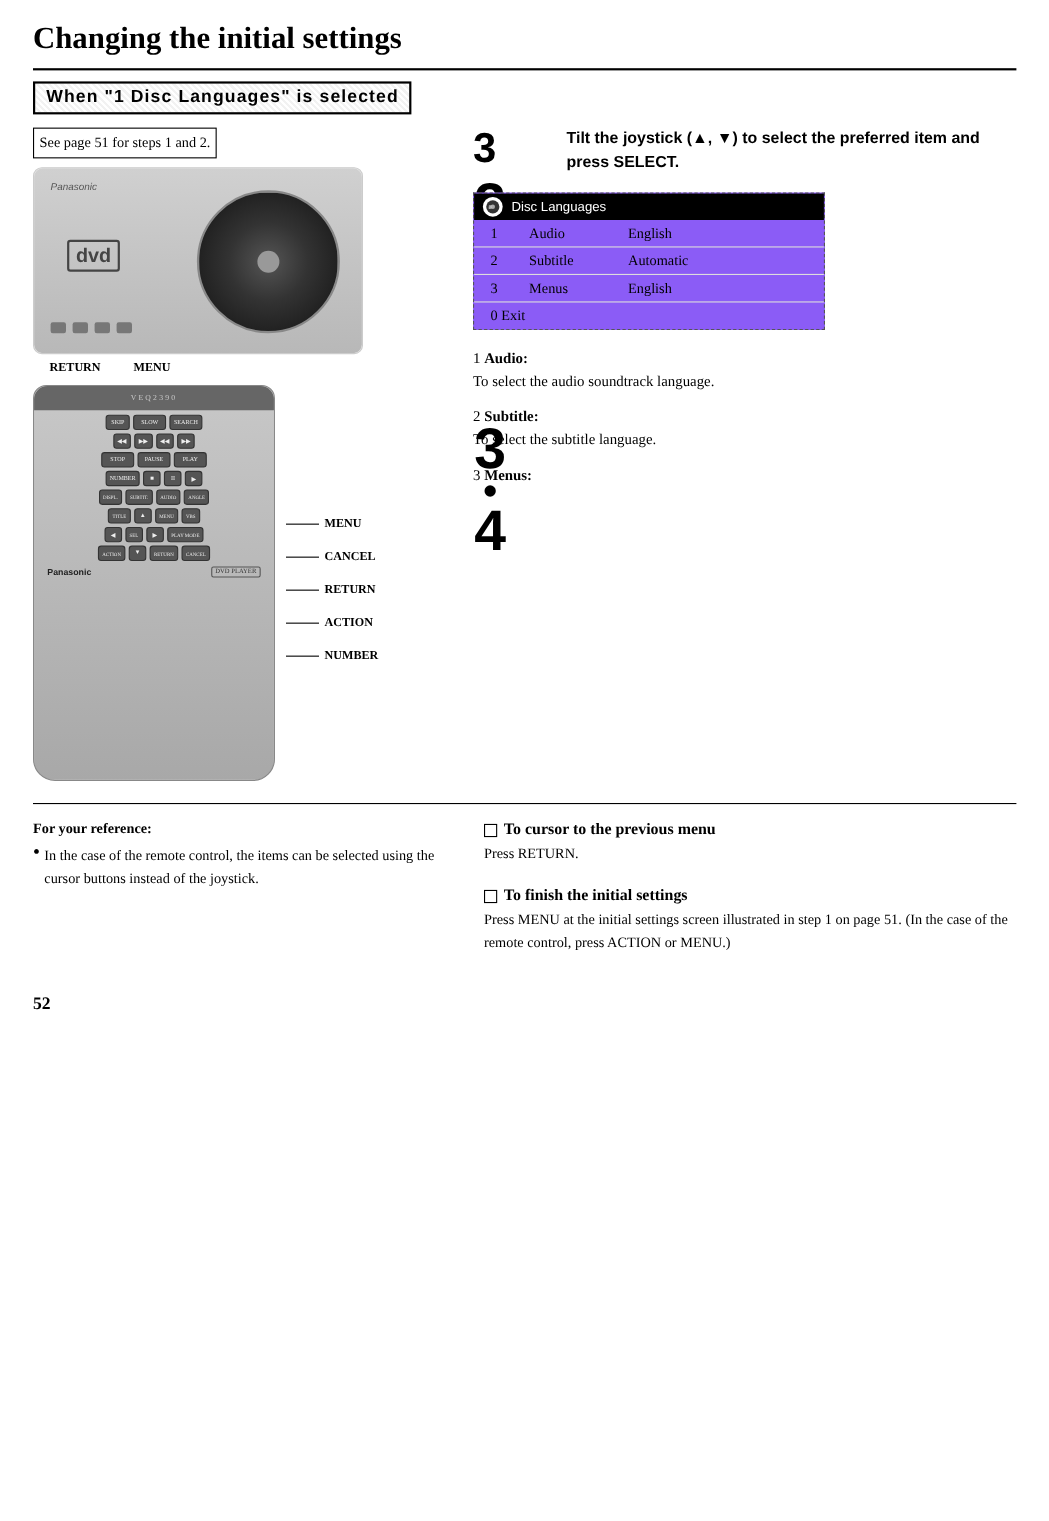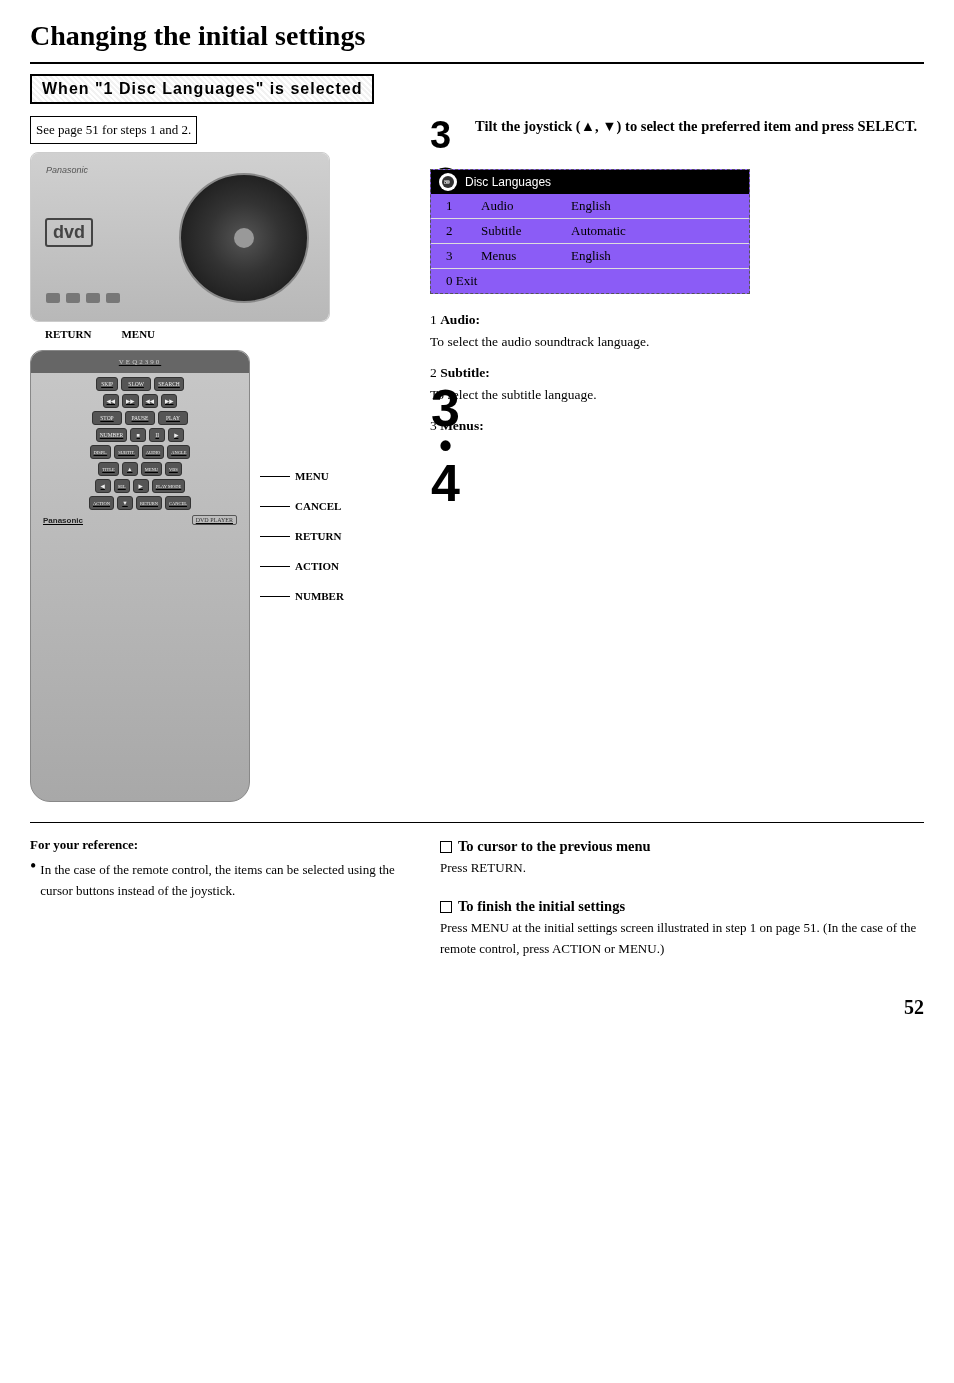--- a/index.html
+++ b/index.html
@@ -122,21 +122,21 @@
       left: 15px;
       font-size: 9px;
       font-style: italic;
       color: #555;
       font-family: Arial;
     }
 
     .dvd-logo {
       position: absolute;
       top: 65px;
-      left: 14px;
+      left: 30px;
       font-size: 18px;
       font-weight: bold;
       color: #444;
       font-family: Arial;
       border: 2px solid #444;
       padding: 2px 6px;
       border-radius: 3px;
     }
 
     .dvd-controls-row {
@@ -159,27 +159,26 @@
       display: flex;
       gap: 30px;
       margin-bottom: 10px;
       font-size: 11px;
       font-weight: bold;
       margin-left: 15px;
     }
 
     .remote-img {
       width: 220px;
-      height: 452px;
+      height: 360px;
       background: linear-gradient(180deg, #c8c8c8 0%, #a8a8a8 100%);
       border-radius: 12px 12px 20px 20px;
       border: 1.5px solid #888;
       position: relative;
       flex-shrink: 0;
-      text-decoration: underline;
     }
 
     .remote-top-bar {
       height: 22px;
       background: #666;
       border-radius: 12px 12px 0 0;
       display: flex;
       align-items: center;
       justify-content: center;
       font-size: 7px;
@@ -253,21 +252,22 @@
       font-family: Arial;
       line-height: 1;
       flex-shrink: 0;
       width: 30px;
     }
 
     .step3-text {
       font-size: 14.5px;
       line-height: 1.5;
       font-weight: bold;
-      font-family: Liberation Serif, serif;
+      font-family: Liberation Sans, sans-serif;
+      margin-left: 40px;
     }
 
     
     .disc-lang-box {
       border: 1px dashed #555;
       width: 320px;
       margin-bottom: 15px;
       font-size: 13px;
       position: relative;
       background: #8b5cf6;
@@ -392,24 +392,23 @@
 
     .checkbox-icon {
       width: 12px;
       height: 12px;
       border: 1.5px solid #000;
       flex-shrink: 0;
       display: inline-block;
     }
 
     .page-num {
-      font-size: 20px;
+      font-size: 16px;
       font-weight: bold;
       margin-top: 20px;
-      text-align: right;
     }
 
     .remote-brand-row {
       display: flex;
       justify-content: space-between;
       align-items: center;
       padding: 2px 6px;
       margin-top: 3px;
     }
 

